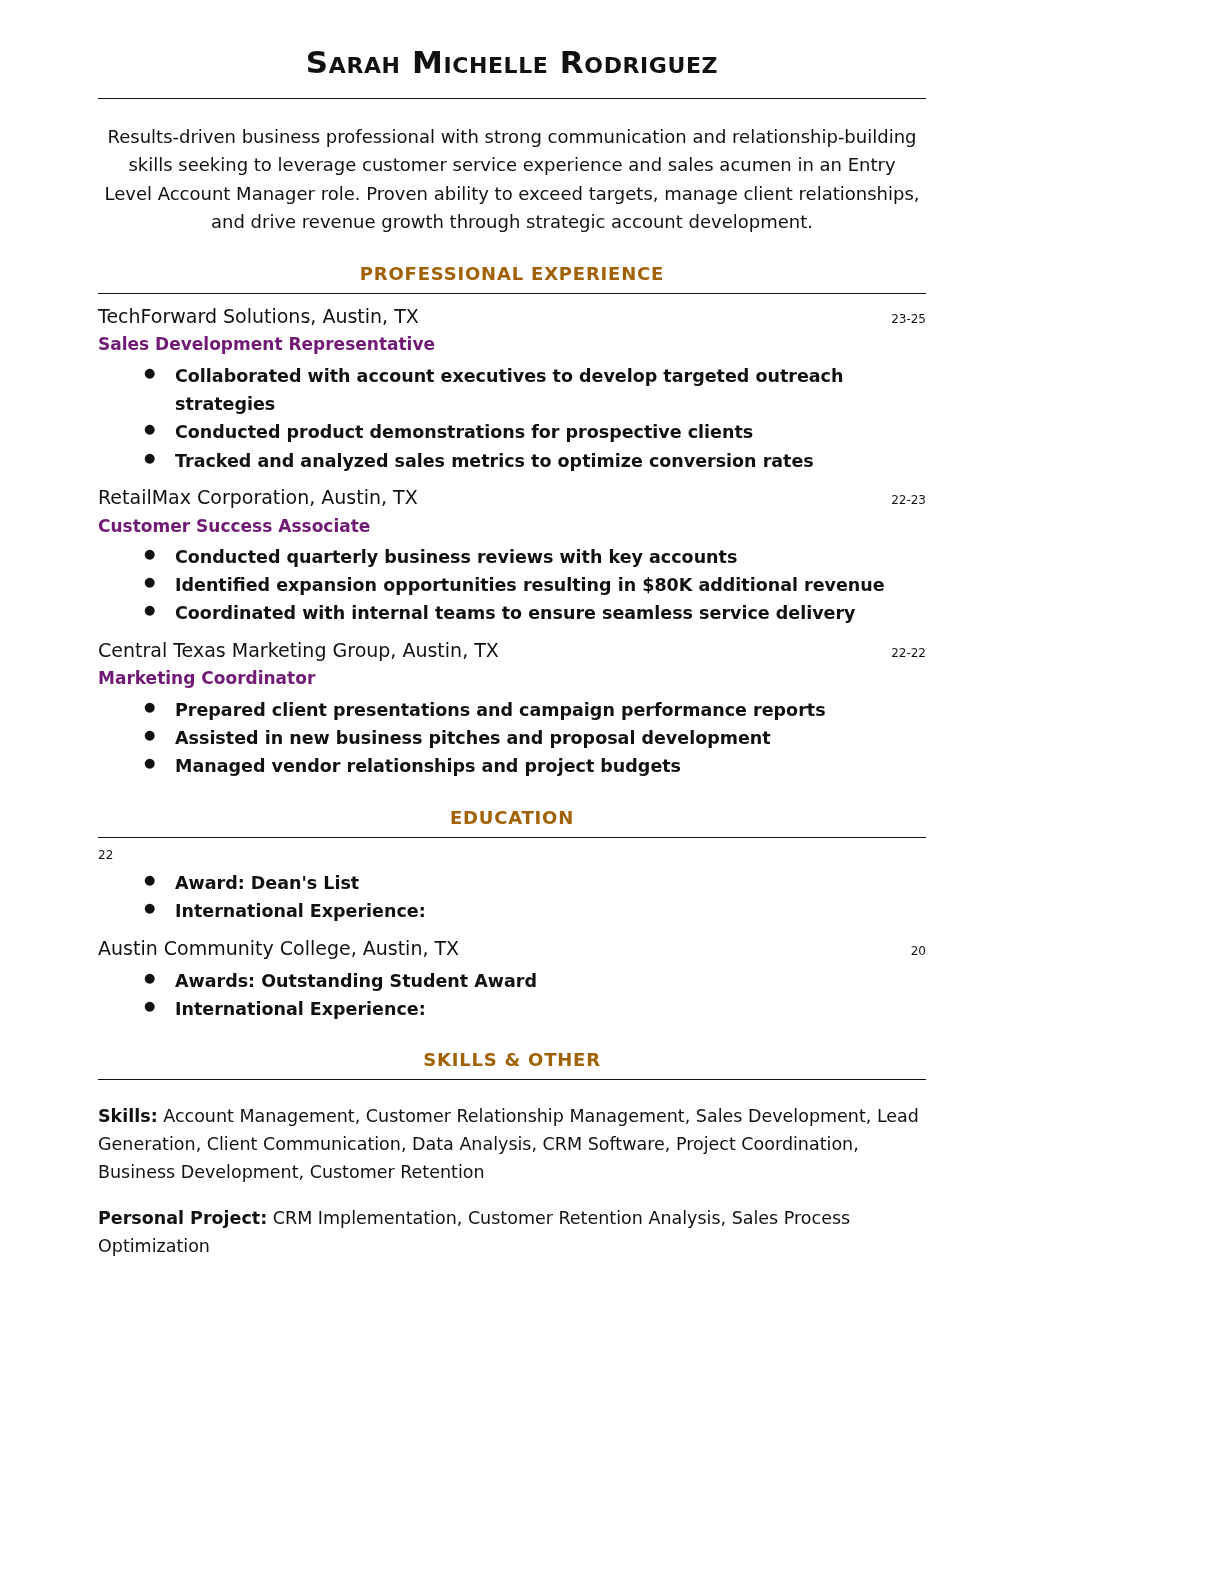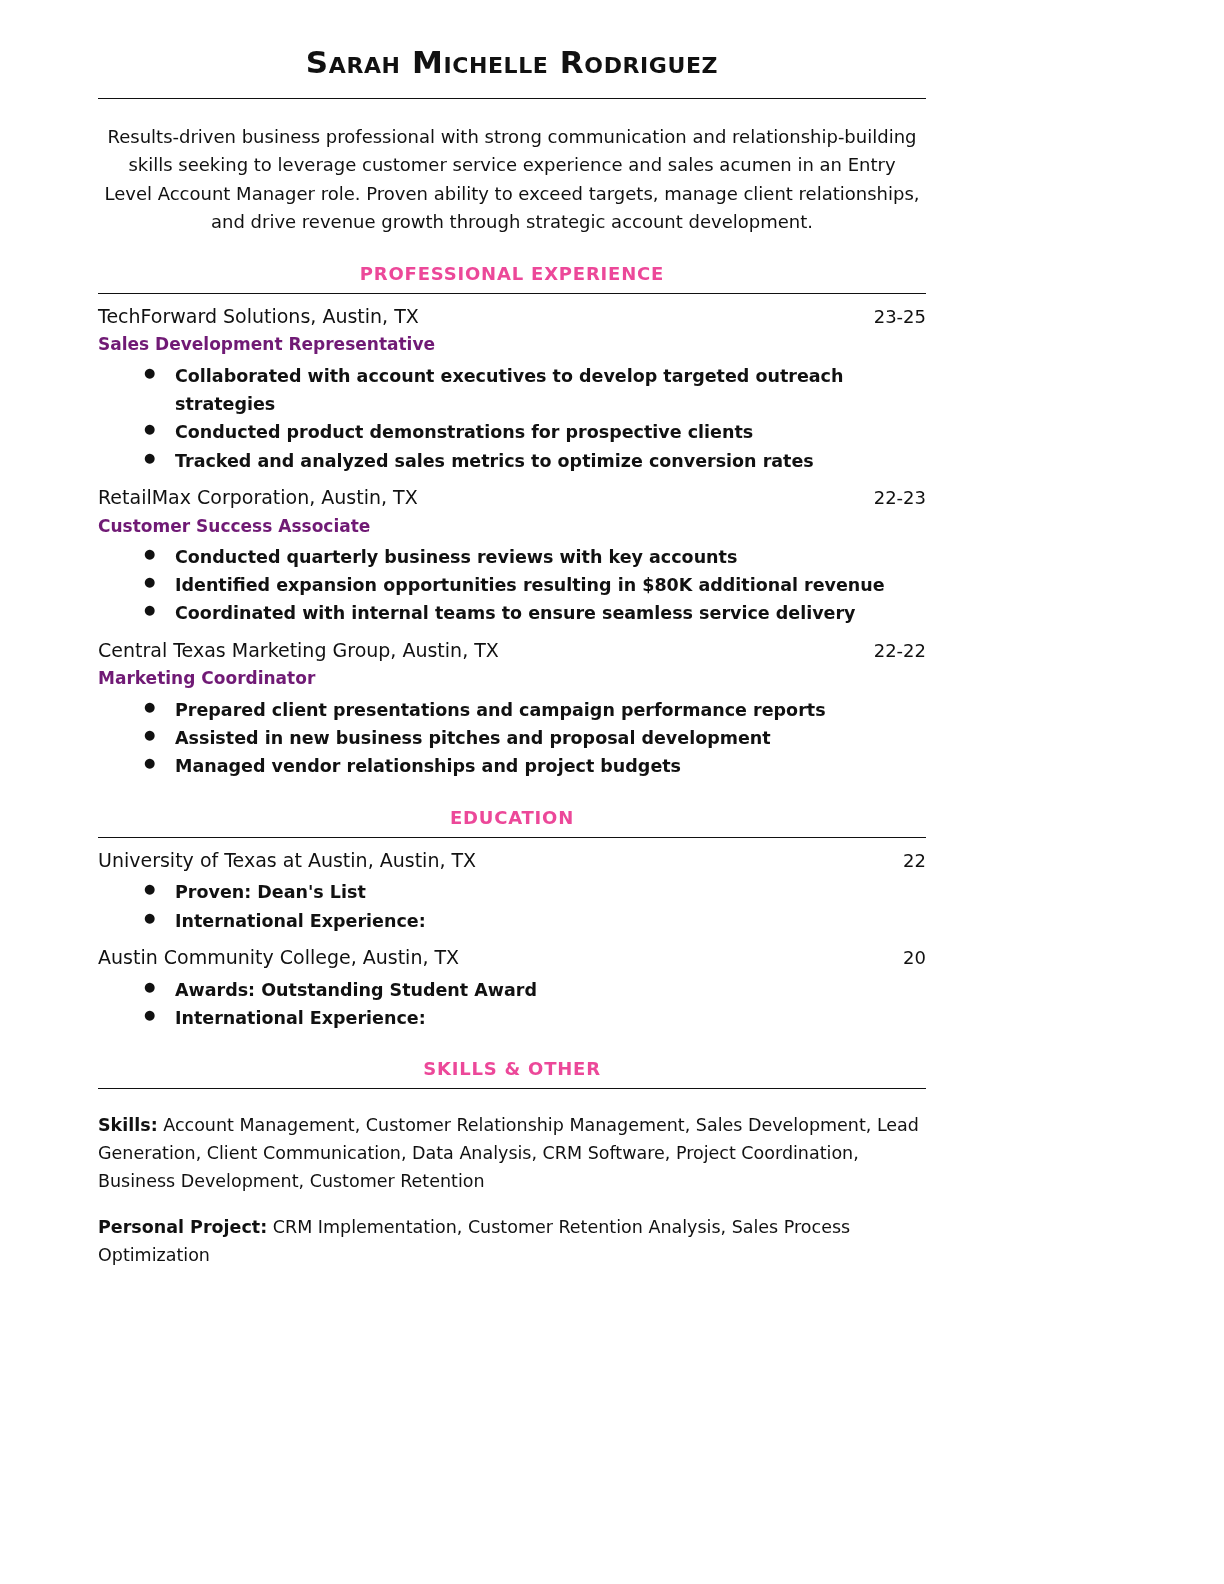--- a/index.html
+++ b/index.html
@@ -58,21 +58,21 @@
 
   
   .section {
     margin-top: 26px;
   }
   .section-title {
     text-align: center;
     font-size: 18px;
     font-weight: 700;
     letter-spacing: 0.8px;
-    color: #ec4899;
+    color: #a16207;
     text-transform: uppercase;
     margin: 0;
   }
   .section-rule {
     border: 0;
     border-top: 1.6px solid #111111;
     margin: 9px 0 0 0;
   }
 
   
@@ -84,21 +84,21 @@
     align-items: baseline;
     justify-content: space-between;
     gap: 25px;
   }
   .entry-org {
     font-size: 19px;
     color: #111111;
     line-height: 1.3;
   }
   .entry-date {
-    font-size: 18px;
+    font-size: 12px;
     color: #111111;
     white-space: nowrap;
     line-height: 1.3;
   }
   .entry-role {
     font-size: 17px;
     font-weight: 700;
     color: #701a75;
     margin-top: 5px;
     line-height: 1.3;
@@ -197,25 +197,24 @@
       </ul>
     </div>
   </div>
 
   <div class="section">
     <h2 class="section-title">EDUCATION</h2>
     <hr class="section-rule">
 
     <div class="entry">
       <div class="entry-head">
-        <div class="entry-org">University of Texas at Austin, Austin, TX</div>
         <div class="entry-date">22</div>
       </div>
       <ul class="bullets">
-        <li>Proven: Dean's List</li>
+        <li>Award: Dean's List</li>
         <li>International Experience:</li>
       </ul>
     </div>
 
     <div class="entry">
       <div class="entry-head">
         <div class="entry-org">Austin Community College, Austin, TX</div>
         <div class="entry-date">20</div>
       </div>
       <ul class="bullets">

